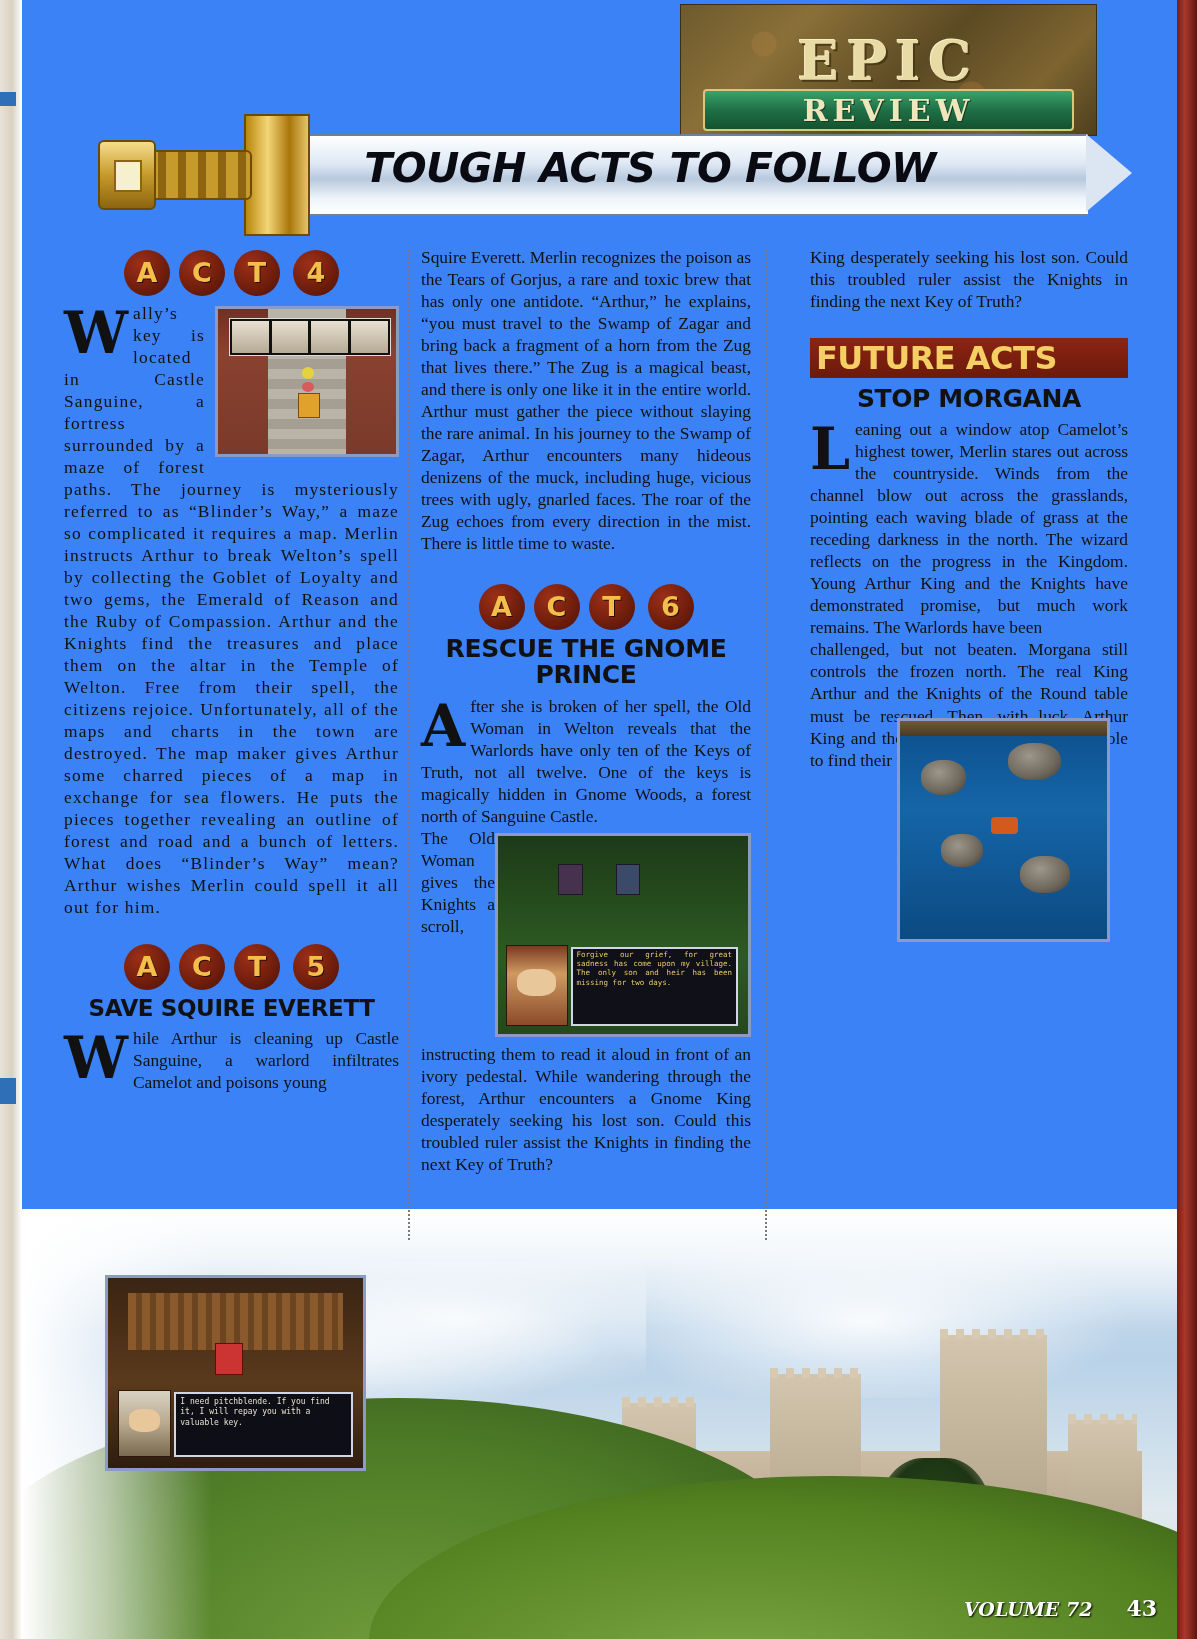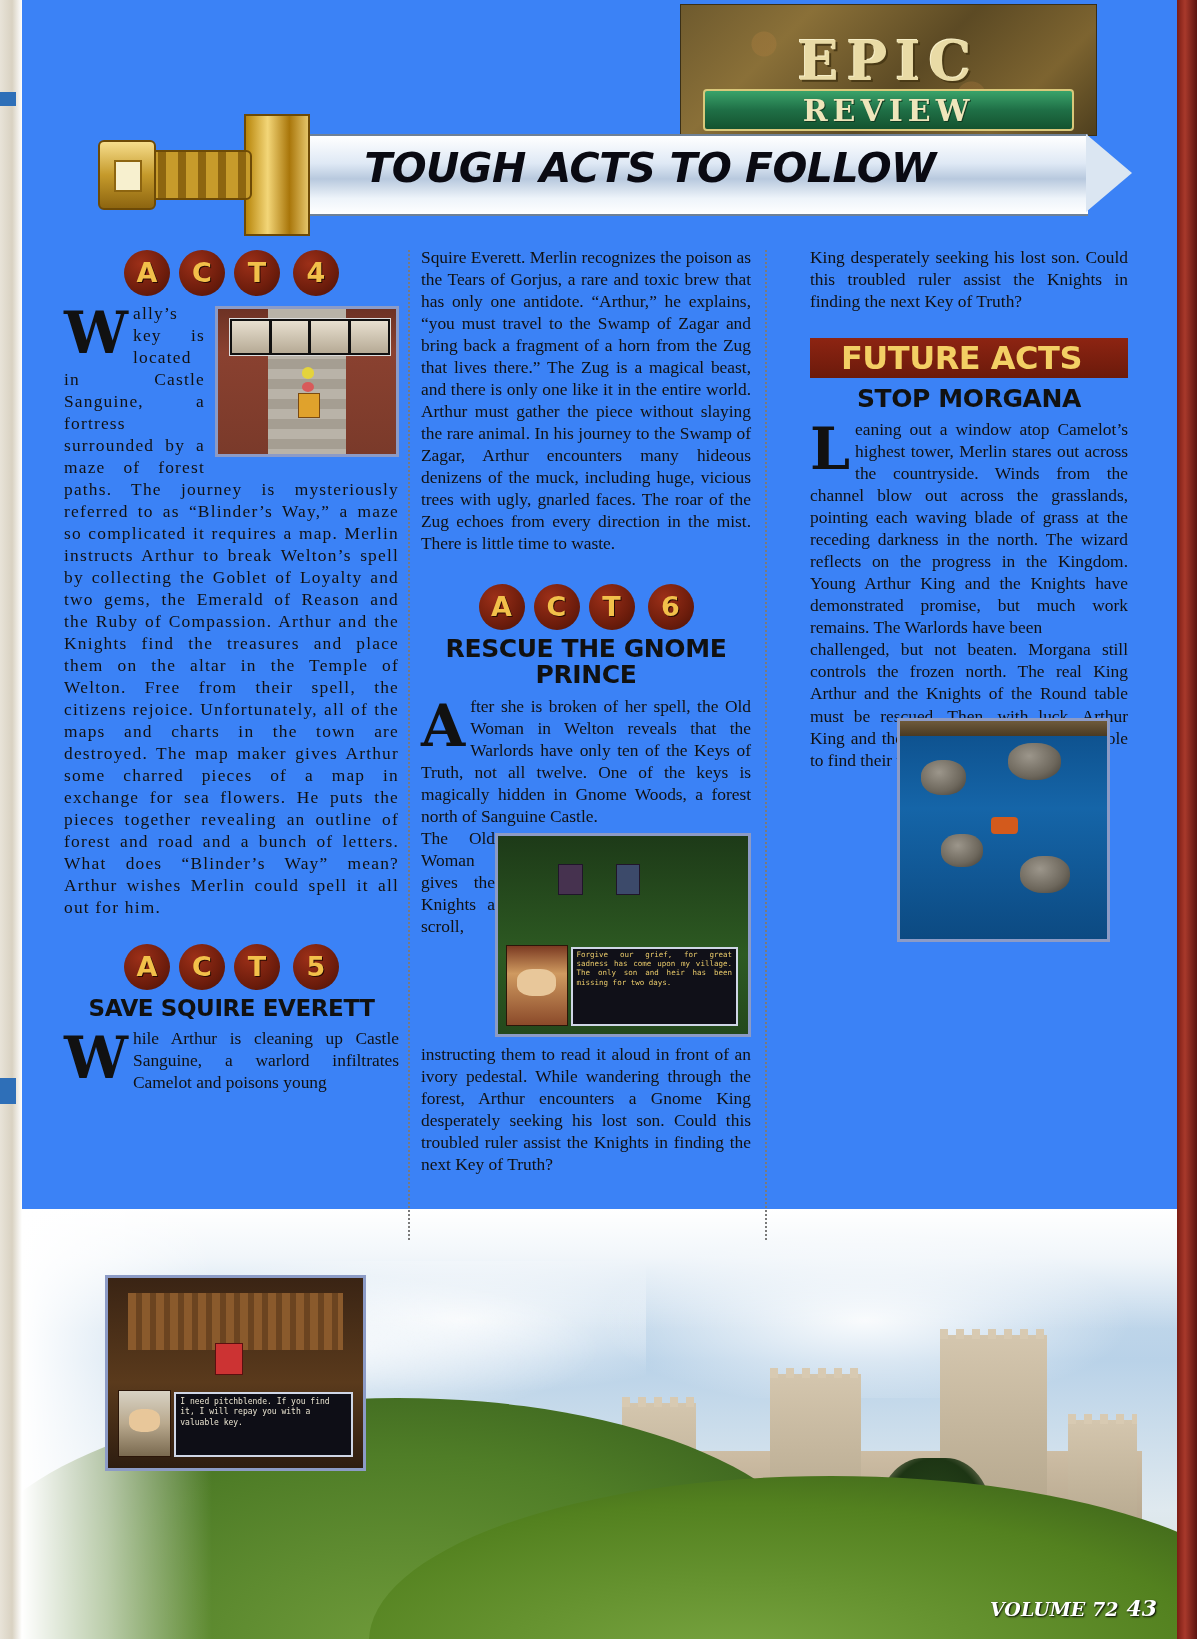--- a/index.html
+++ b/index.html
@@ -316,21 +316,20 @@
     display: flex;
     align-items: center;
     padding-left: 6px;
   }
   .future-banner span {
     font-family: "DejaVu Sans", sans-serif;
     font-weight: bold;
     font-size: 32px;
     color: #f3cf64;
     letter-spacing: -0.5px;
-    margin-left: 25px;
   }
 
   
   .shot {
     border: 3px solid #8c9bc6;
     background: #000;
     position: relative;
     overflow: hidden;
   }
   .shot-1 {
@@ -469,36 +468,35 @@
     white-space: pre-wrap;
     overflow: hidden;
   }
 
   
   .footer {
     position: absolute;
     right: 40px; bottom: 18px;
     display: flex;
     align-items: baseline;
-    gap: 8px;
+    gap: 34px;
     color: #fff;
     text-shadow: 1px 1px 2px #000;
     justify-content: center;
   }
   .footer .vol {
     font-family: "DejaVu Serif", serif;
     font-style: italic;
     font-weight: bold;
     font-size: 19px;
   }
   .footer .pg {
     font-family: "DejaVu Serif", serif;
     font-weight: bold;
     font-size: 22px;
-    font-style: italic;
   }
 </style>
 </head>
 <body>
 
 <div class="page">
 
   <div class="photo">
     <div class="sky"></div>
     <div class="clouds1"></div>

